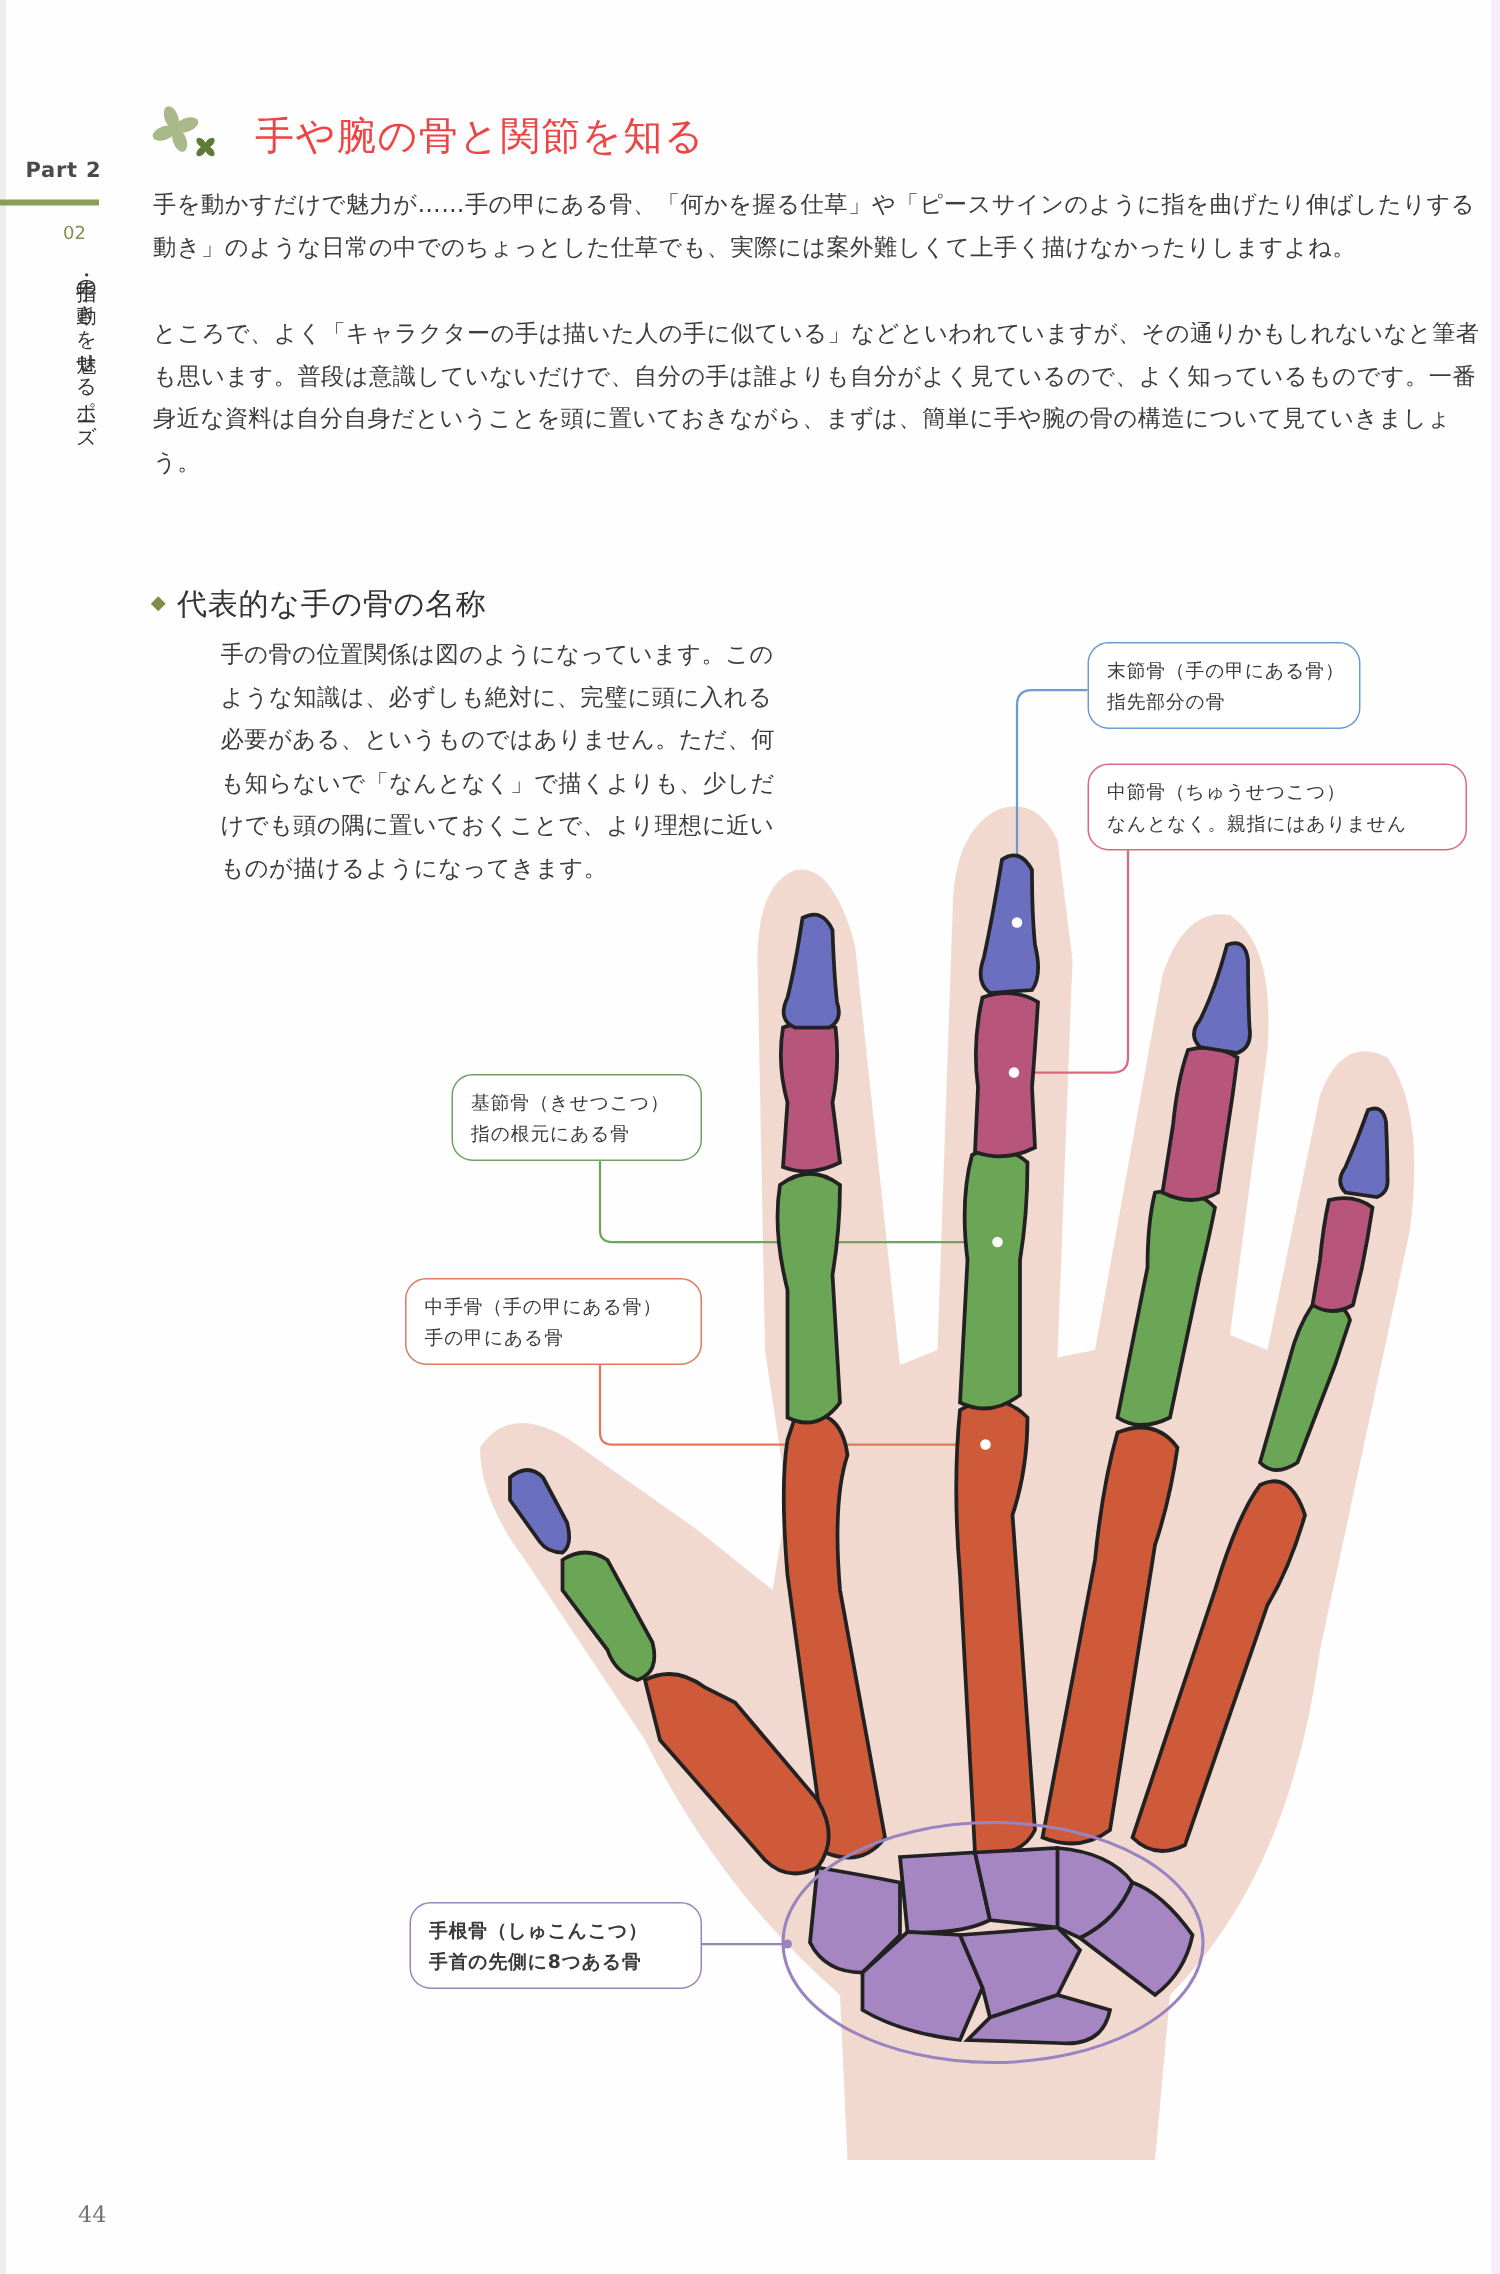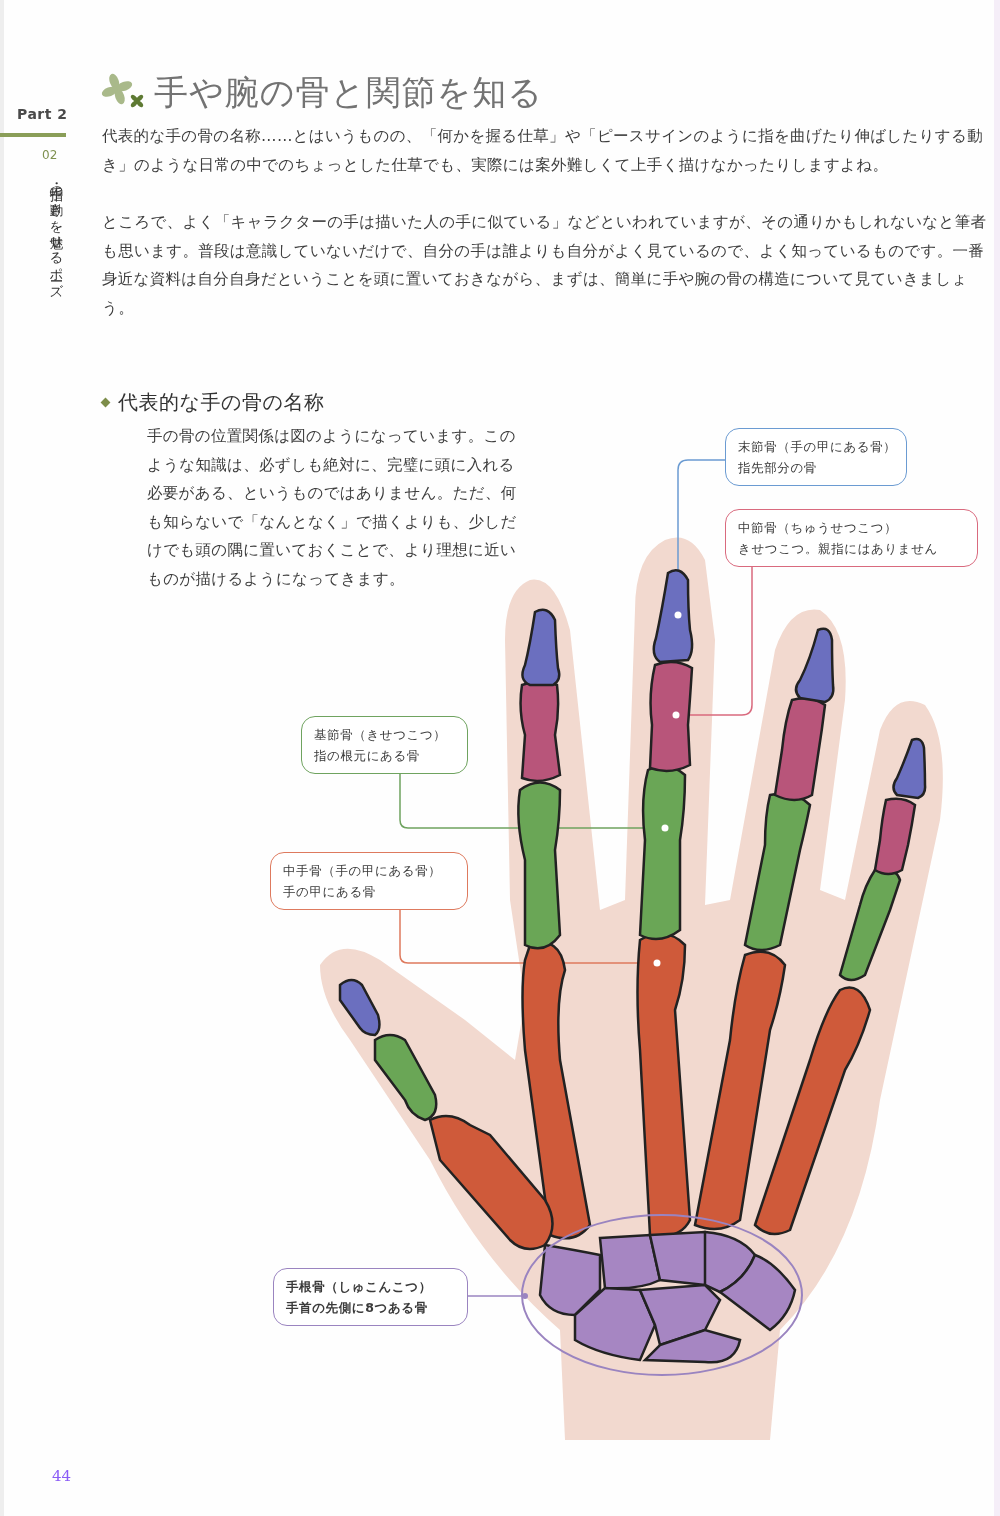--- a/index.html
+++ b/index.html
@@ -6,36 +6,36 @@
   body { width:1000px; height:1516px; background:#fefefe; position:relative; overflow:hidden;
          font-family:"DejaVu Sans", "Liberation Sans", sans-serif; color:#3a3a3a; }
   .left-edge { position:absolute; left:0; top:0; width:4px; height:1516px; background:#eeeeee; }
   .right-edge { position:absolute; right:0; top:0; width:6px; height:1516px; background:#f5eef8; }
   .part-label { position:absolute; left:17px; top:106px; font-size:14px; font-weight:bold; color:#4a4a4a; letter-spacing:0.5px; }
   .part-bar { position:absolute; left:0; top:133px; width:66px; height:4px; background:#8a9e58; }
   .chapter-num { position:absolute; left:42px; top:148px; font-size:12px; color:#7f9150; }
   .chapter-vert { position:absolute; left:46px; top:176px; width:18px; font-size:13.5px; line-height:15.5px; color:#333; writing-mode:vertical-rl; letter-spacing:0.5px; }
   .title-row { position:absolute; left:100px; top:70px; display:flex; align-items:center; }
   .title-icon { width:50px; height:40px; }
-  .title { font-size:34px; color:#737373; margin-left:4px; letter-spacing:1px; }
+  .title { font-size:26px; color:#ef4444; margin-left:20px; letter-spacing:1px; }
   .para { position:absolute; left:102px; width:890px; font-size:15.5px; line-height:28.5px; color:#3d3d3d; letter-spacing:0.3px; }
   .p1 { top:122px; }
   .p2 { top:208px; }
   .section-head { position:absolute; left:102px; top:389px; display:flex; align-items:center;text-align:right; }
   .diamond { width:7px; height:7px; background:#7d8d4a; transform:rotate(45deg); margin-right:9px; }
   .section-title { font-size:20px; color:#333; letter-spacing:0.5px; }
   .section-body { position:absolute; left:102px; top:422px; width:370px; font-size:15.5px; line-height:28.5px; color:#3d3d3d; letter-spacing:0.3px;margin-left:45px; }
   .illus { position:absolute; left:0; top:0; width:1000px; height:1516px; }
   .callout { position:absolute; background:#fff; border:1.5px solid; border-radius:14px; padding:7px 12px; font-size:12.5px; line-height:21px; color:#3a3a3a; white-space:nowrap; letter-spacing:0.6px; }
   .c-distal { left:725px; top:428px; width:156px; height:42px; border-color:#6b9bd2; }
   .c-middle { left:725px; top:509px; width:227px; height:42px; border-color:#d96a7e; }
   .c-proximal { left:301px; top:716px; width:141px; height:42px; border-color:#6fa35f; }
   .c-meta { left:270px; top:852px; width:172px; height:42px; border-color:#de7a5e; }
   .c-carpal { left:273px; top:1268px; width:169px; height:42px; border-color:#9a84c0;font-weight:bold; }
-  .page-num { position:absolute; left:52px; top:1467px; font-size:15px; font-family:"DejaVu Serif", serif; color:#8b5cf6; }
+  .page-num { position:absolute; left:52px; top:1467px; font-size:15px; font-family:"DejaVu Serif", serif; color:#737373; }
 </style>
 </head>
 <body>
 
 <div class="left-edge"></div>
 <div class="right-edge"></div>
 
 <div class="part-label">Part 2</div>
 <div class="part-bar"></div>
 <div class="chapter-num">02</div>
@@ -52,21 +52,21 @@
     <g fill="#5e7a33" transform="translate(37,28) rotate(45)">
       <ellipse cx="0" cy="-4" rx="2.3" ry="4"></ellipse>
       <ellipse cx="0" cy="4" rx="2.3" ry="4"></ellipse>
       <ellipse cx="-4" cy="0" rx="4" ry="2.3"></ellipse>
       <ellipse cx="4" cy="0" rx="4" ry="2.3"></ellipse>
     </g>
   </svg>
   <div class="title">手や腕の骨と関節を知る</div>
 </div>
 
-<div class="para p1">代表的な手の骨の名称……とはいうものの、「何かを握る仕草」や「ピースサインのように指を曲げたり伸ばしたりする動き」のような日常の中でのちょっとした仕草でも、実際には案外難しくて上手く描けなかったりしますよね。</div>
+<div class="para p1">手を動かすだけで魅力が……手の甲にある骨、「何かを握る仕草」や「ピースサインのように指を曲げたり伸ばしたりする動き」のような日常の中でのちょっとした仕草でも、実際には案外難しくて上手く描けなかったりしますよね。</div>
 <div class="para p2">ところで、よく「キャラクターの手は描いた人の手に似ている」などといわれていますが、その通りかもしれないなと筆者も思います。普段は意識していないだけで、自分の手は誰よりも自分がよく見ているので、よく知っているものです。一番身近な資料は自分自身だということを頭に置いておきながら、まずは、簡単に手や腕の骨の構造について見ていきましょう。</div>
 
 <div class="section-head">
   <div class="diamond"></div>
   <div class="section-title">代表的な手の骨の名称</div>
 </div>
 <div class="section-body">手の骨の位置関係は図のようになっています。このような知識は、必ずしも絶対に、完璧に頭に入れる必要がある、というものではありません。ただ、何も知らないで「なんとなく」で描くよりも、少しだけでも頭の隅に置いておくことで、より理想に近いものが描けるようになってきます。</div>
 
 <svg class="illus" viewBox="0 0 1000 1516">
 
@@ -134,21 +134,21 @@
   </g>
   <circle cx="525" cy="1296" r="3" fill="#9a84c0"></circle>
 </svg>
 
 <div class="callout c-distal">
   <div>末節骨（手の甲にある骨）</div>
   <div>指先部分の骨</div>
 </div>
 <div class="callout c-middle">
   <div>中節骨（ちゅうせつこつ）</div>
-  <div>きせつこつ。親指にはありません</div>
+  <div>なんとなく。親指にはありません</div>
 </div>
 <div class="callout c-proximal">
   <div>基節骨（きせつこつ）</div>
   <div>指の根元にある骨</div>
 </div>
 <div class="callout c-meta">
   <div>中手骨（手の甲にある骨）</div>
   <div>手の甲にある骨</div>
 </div>
 <div class="callout c-carpal">

